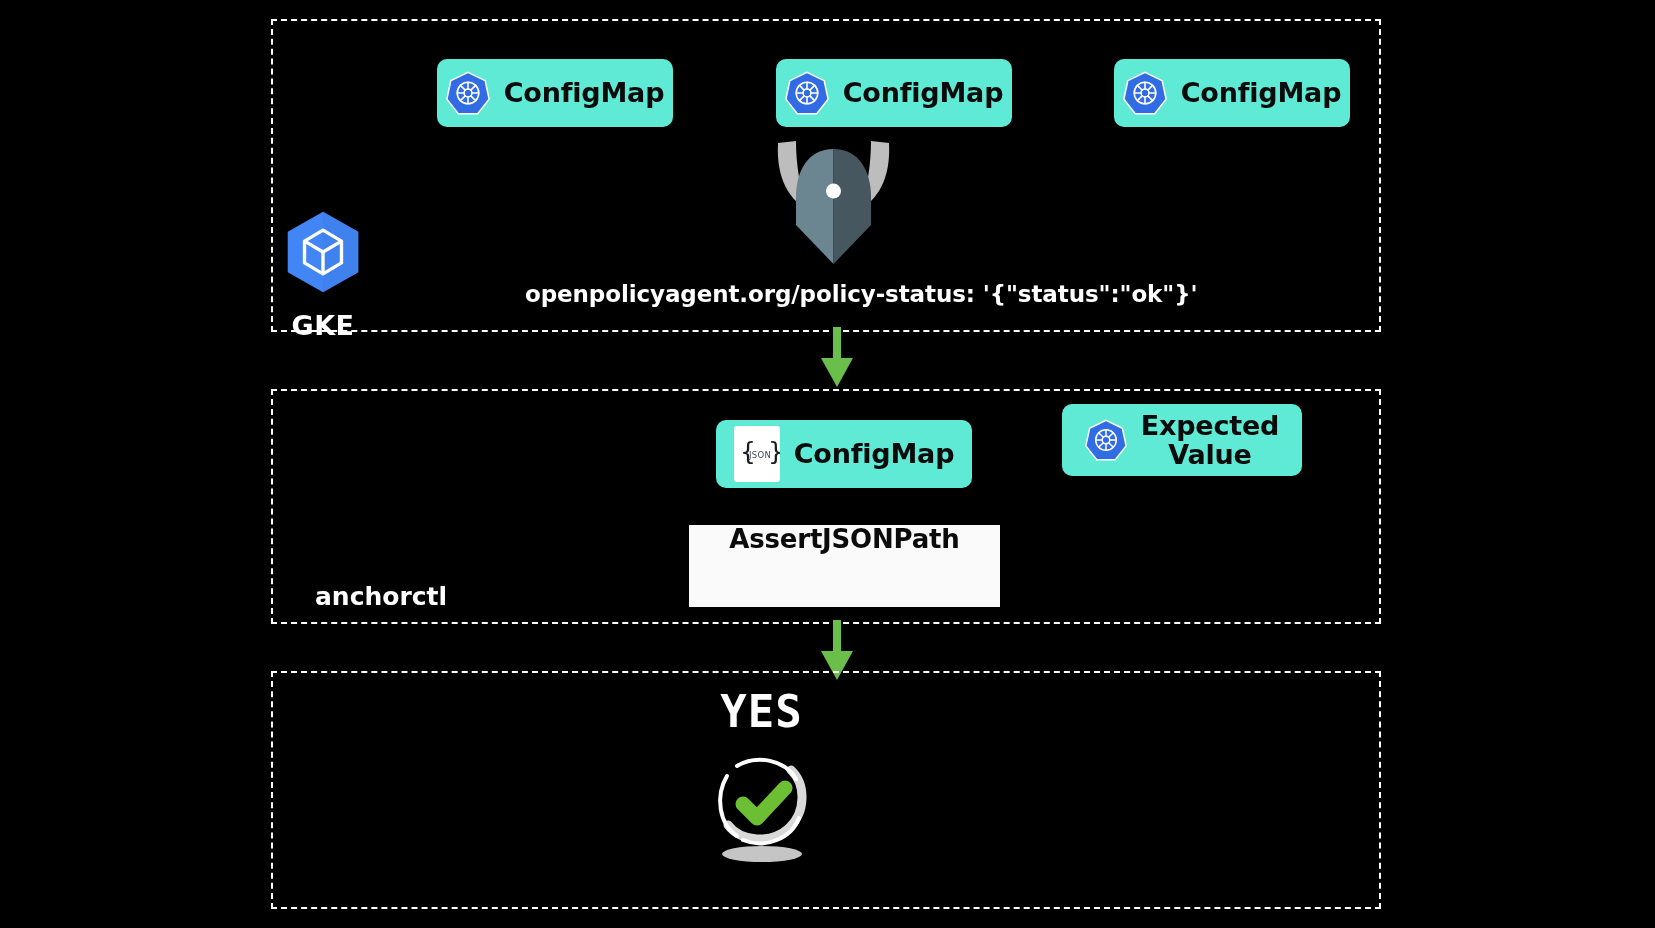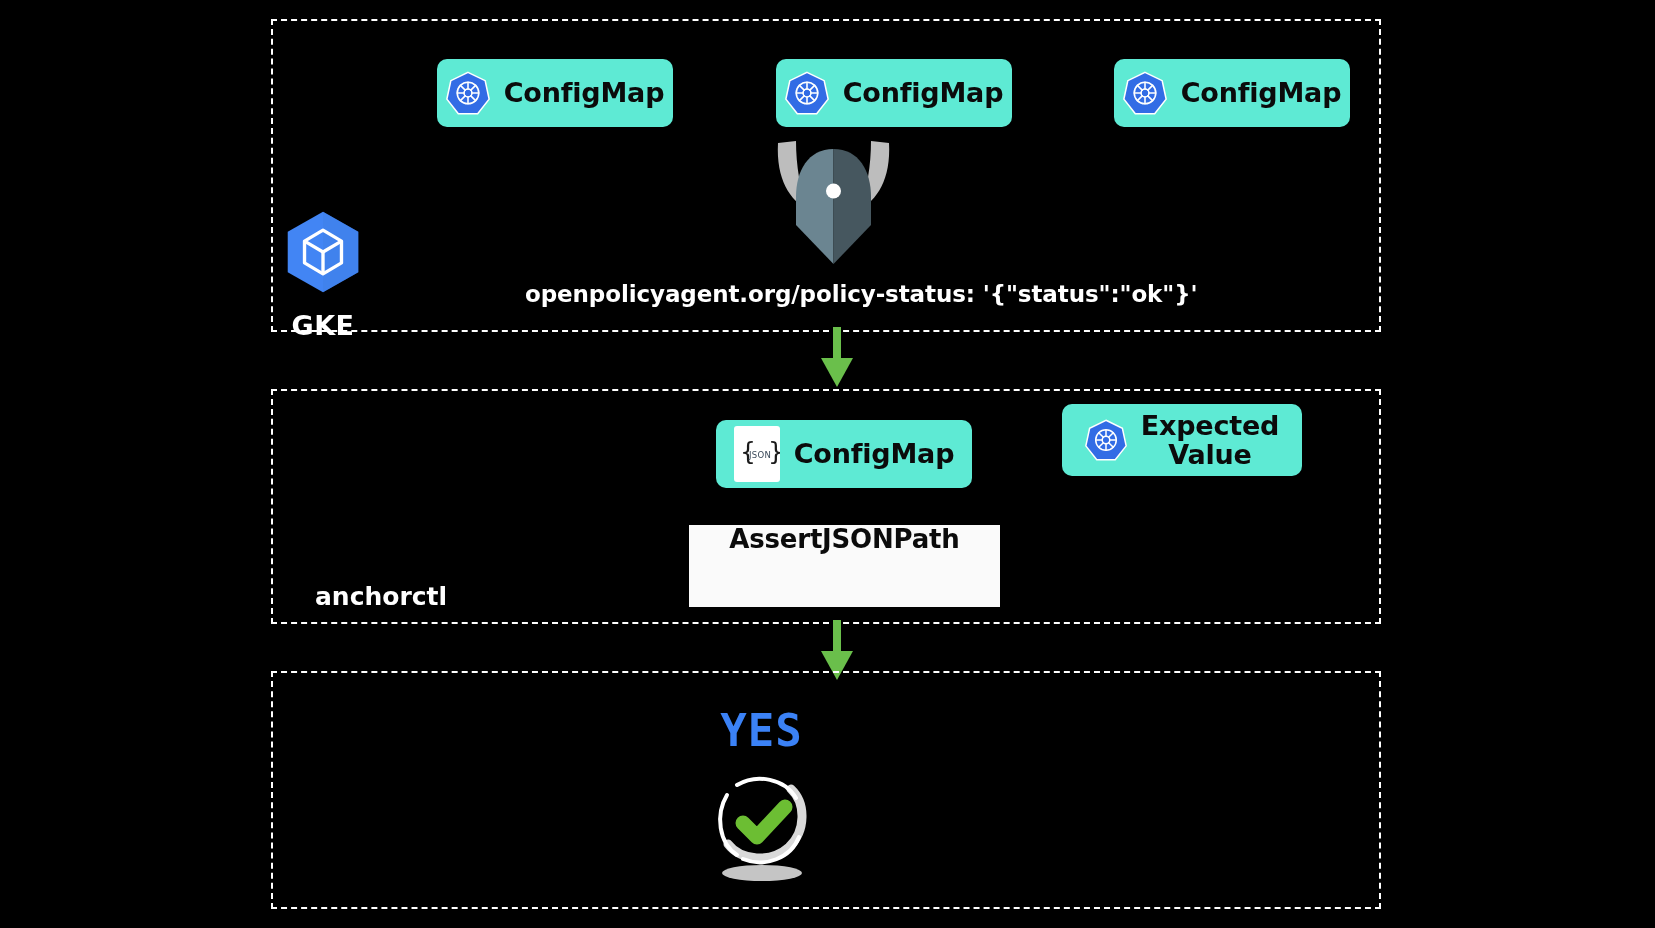--- a/index.html
+++ b/index.html
@@ -84,21 +84,21 @@
   
   .arrow{position:absolute;}
 
   
   #verdicts{position:absolute;left:705px;top:690px;width:240px;height:190px;display:flex;gap:14px;}
   .verdict{width:113px;text-align:center;position:relative;}
   .verdict-word{
     font-family:"DejaVu Sans Mono","Liberation Mono",monospace;
     font-weight:bold;font-size:44px;line-height:1;letter-spacing:1px;
   }
-  #yes-word{color:#3b82f6;margin-top:19px;}
+  #yes-word{color:#ffffff;}
   #no-word{color:#e8492b;}
   .verdict-icon{margin-top:12px;}
 </style>
 </head>
 <body>
 
 <div class="stage">
 
   <div class="panel" id="panel-top"></div>
 

